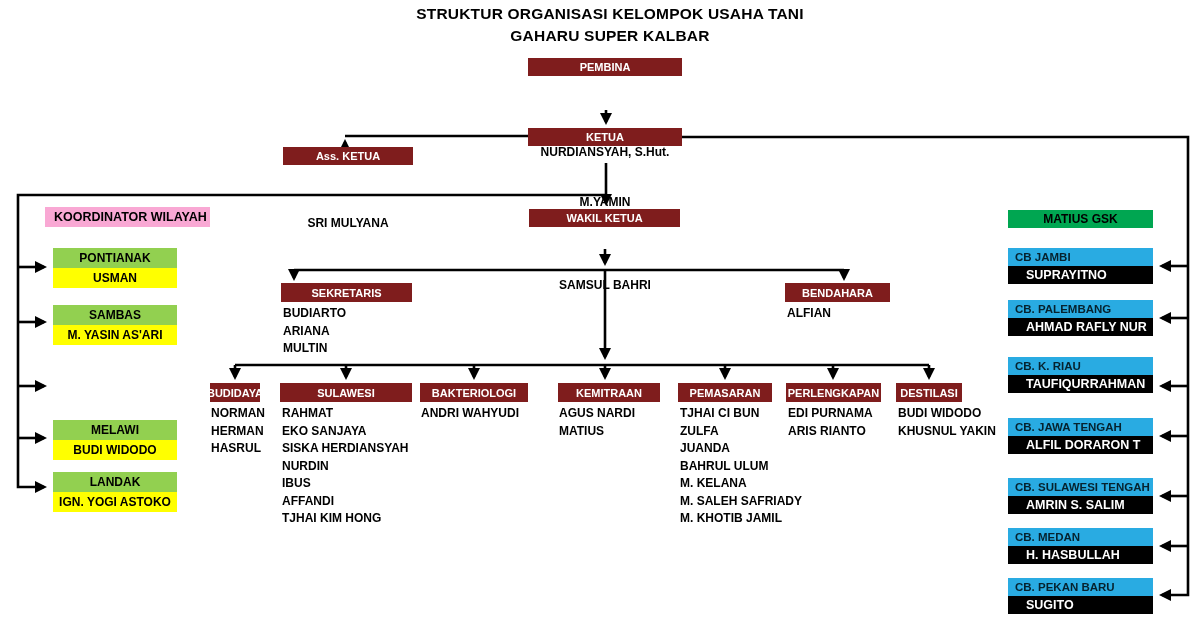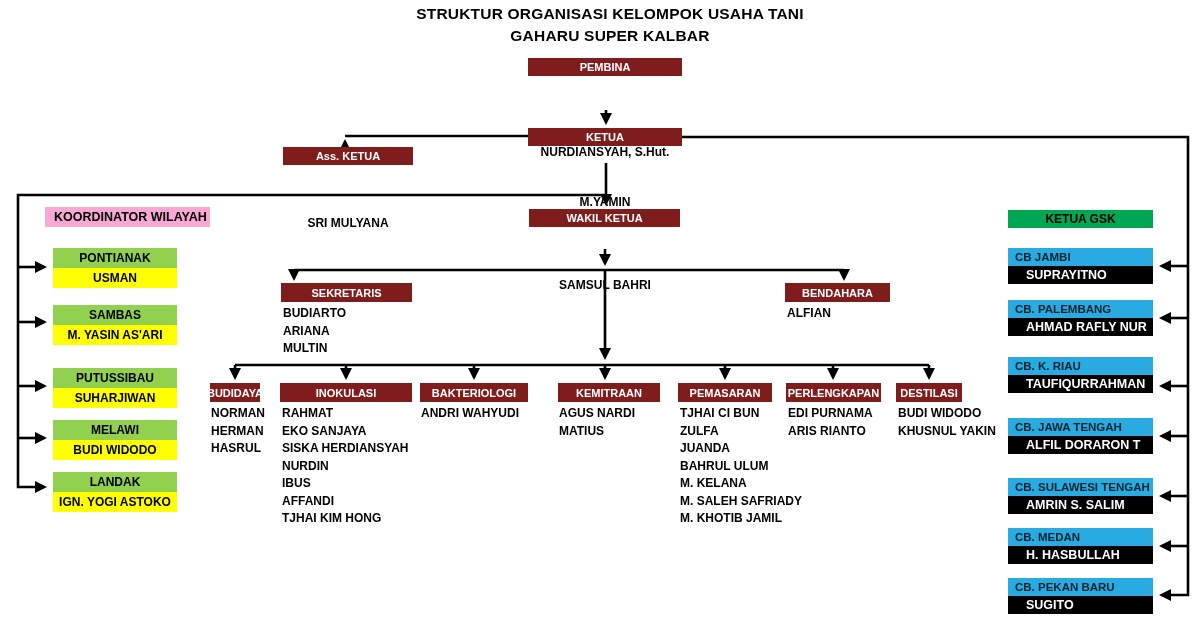--- a/index.html
+++ b/index.html
@@ -113,21 +113,21 @@
     <div>ALFIAN</div>
   </div>
 
   <div class="bbox" style="left:210px;top:383px;width:50px;height:19px">BUDIDAYA</div>
   <div class="mems" style="left:211px;top:405px">
     <div>NORMAN</div>
     <div>HERMAN</div>
     <div>HASRUL</div>
   </div>
 
-  <div class="bbox" style="left:280px;top:383px;width:132px;height:19px">INOKULASI</div>
+  <div class="bbox" style="left:280px;top:383px;width:132px;height:19px">SULAWESI</div>
   <div class="mems" style="left:282px;top:405px">
     <div>RAHMAT</div>
     <div>EKO SANJAYA</div>
     <div>SISKA HERDIANSYAH</div>
     <div>NURDIN</div>
     <div>IBUS</div>
     <div>AFFANDI</div>
     <div>TJHAI KIM HONG</div>
   </div>
 
@@ -168,34 +168,30 @@
   <div class="kw-head">KOORDINATOR WILAYAH</div>
 
   <div class="region" style="top:248px">
     <div class="rh">PONTIANAK</div>
     <div class="rn">USMAN</div>
   </div>
   <div class="region" style="top:305px">
     <div class="rh">SAMBAS</div>
     <div class="rn">M. YASIN AS'ARI</div>
   </div>
-  <div class="region" style="top:368px">
-    <div class="rh">PUTUSSIBAU</div>
-    <div class="rn">SUHARJIWAN</div>
-  </div>
   <div class="region" style="top:420px">
     <div class="rh">MELAWI</div>
     <div class="rn">BUDI WIDODO</div>
   </div>
   <div class="region" style="top:472px">
     <div class="rh">LANDAK</div>
     <div class="rn">IGN. YOGI ASTOKO</div>
   </div>
 
-  <div class="cg-head">KETUA  GSK</div>
+  <div class="cg-head">MATIUS  GSK</div>
 
   <div class="branch" style="top:248px">
     <div class="bh">CB JAMBI</div>
     <div class="bn">SUPRAYITNO</div>
   </div>
   <div class="branch" style="top:300px">
     <div class="bh">CB. PALEMBANG</div>
     <div class="bn">AHMAD RAFLY NUR</div>
   </div>
   <div class="branch" style="top:357px">

